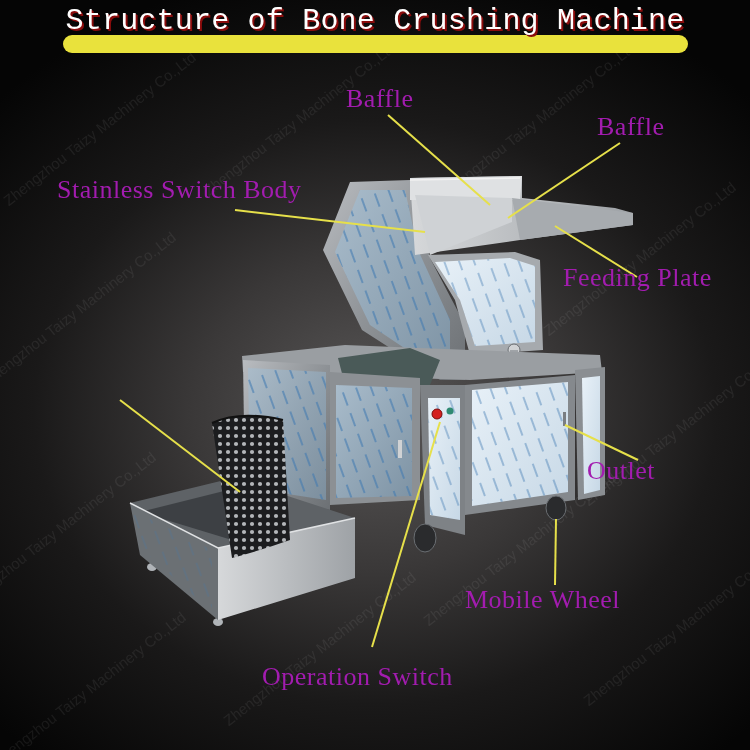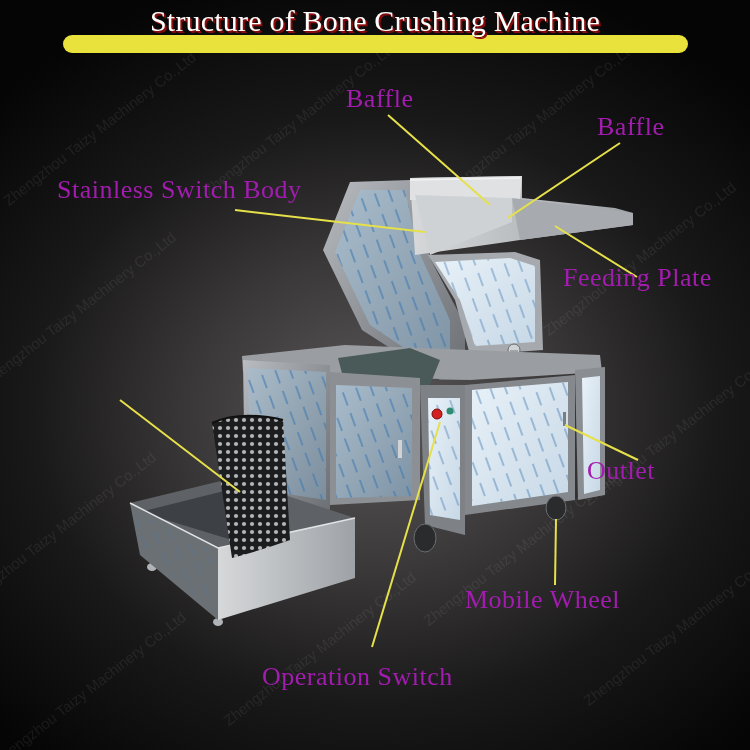--- a/index.html
+++ b/index.html
@@ -13,21 +13,21 @@
     position: absolute; color: rgba(255,255,255,0.07);
     font-family: "Liberation Sans", sans-serif; font-size: 15px;
     transform: rotate(-38deg); white-space: nowrap; pointer-events: none;
   }
   .title-bar {
     position: absolute; left: 63px; top: 35px; width: 625px; height: 18px;
     background: #e9e23c; border-radius: 9px;
   }
   .title {
     position: absolute; left: 0; top: 4px; width: 750px; text-align: center;
-    font-family: Liberation Serif, serif; font-size: 30px; color: #ffffff;
+    font-family: Liberation Mono, monospace; font-size: 30px; color: #ffffff;
     text-shadow: 2px 2px 0 #8a0c0c, 1px 1px 0 #8a0c0c;
     letter-spacing: 0.2px;
   }
   .label {
     position: absolute; color: #a21caf; font-size: 26px; white-space: nowrap;
     font-family: "Liberation Serif", serif; letter-spacing: 0.5px;
   }
   svg.art { position: absolute; left: 0; top: 0; }
 </style>
 </head>

